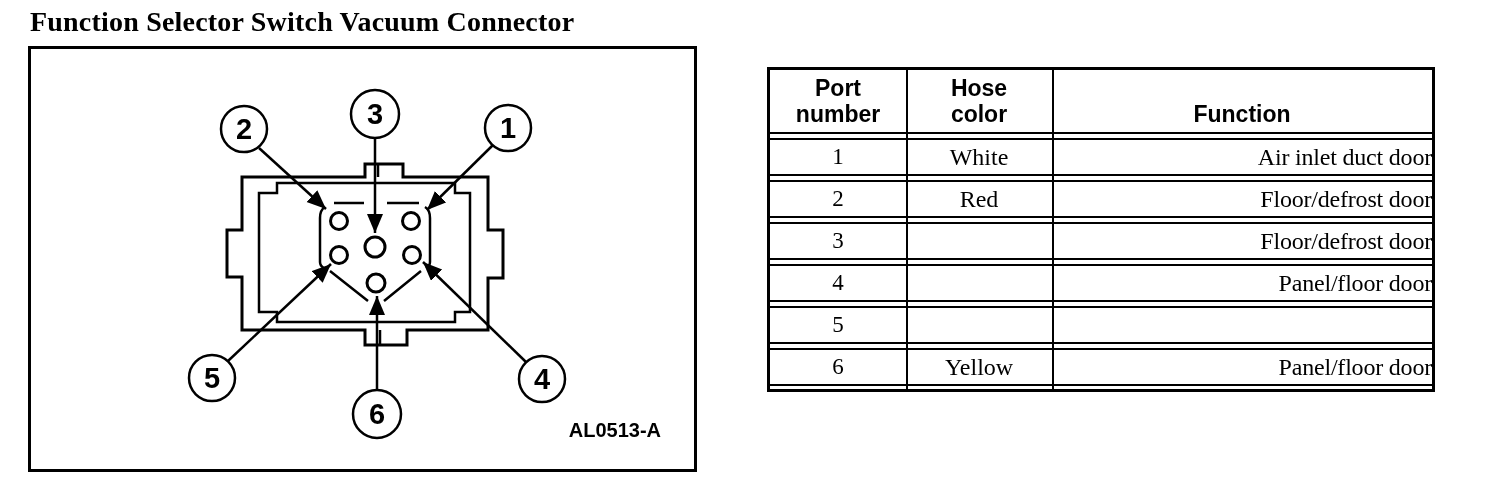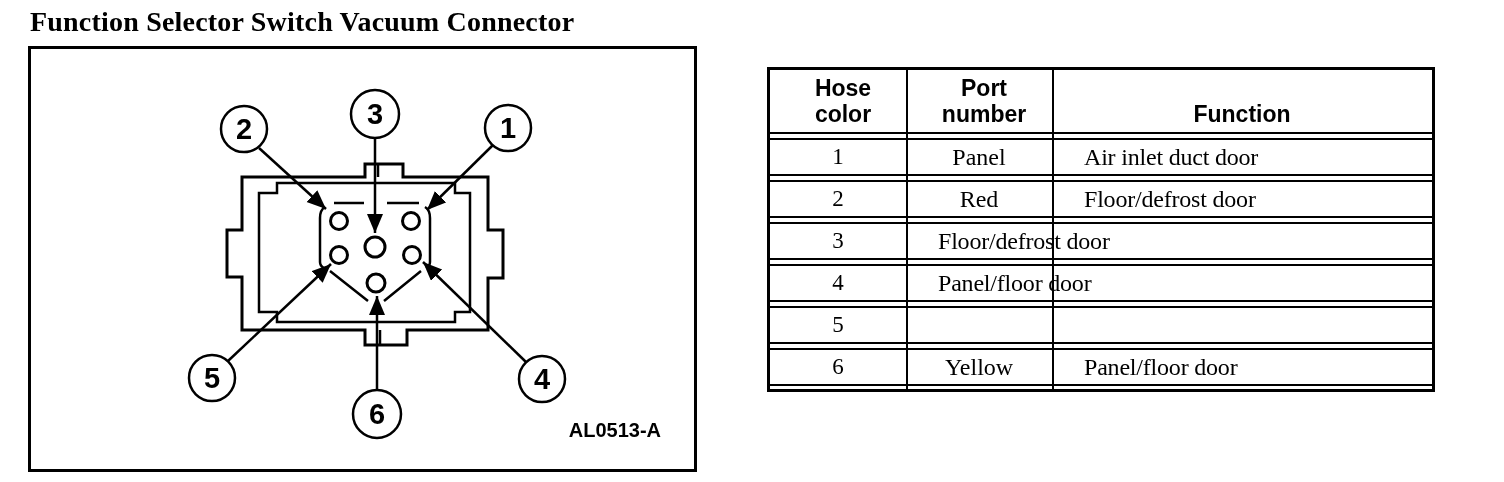--- a/index.html
+++ b/index.html
@@ -71,21 +71,21 @@
     border-top:2px solid #000;
     border-bottom:2px solid #000;
     box-sizing:border-box;
     align-items:center;
     font-family:"Liberation Serif", serif;
     font-size:24px;
   }
   .td { box-sizing:border-box; }
   .td.c1 { width:136px; text-align:center; font-size:23px; }
   .td.c2 { width:146px; text-align:center; }
-  .td.c3 { flex:1; padding-left:32px; text-align:left; letter-spacing:-0.2px; }
+  .td.c3 { flex:1; padding-left:32px; text-align:right; letter-spacing:-0.2px; }
 </style>
 </head>
 <body>
 
 <div class="page-title">Function Selector Switch Vacuum Connector</div>
 
 <div class="diagram-box">
   <svg width="663" height="420" viewBox="31 49 663 420" xmlns="http://www.w3.org/2000/svg">
     <defs>
       <marker id="ah" markerUnits="userSpaceOnUse" markerWidth="22" markerHeight="18" refX="19" refY="8" orient="auto">
@@ -150,30 +150,30 @@
 
     <text x="661" y="437" text-anchor="end" font-family="Liberation Sans, sans-serif" font-weight="bold" font-size="20" fill="#000">AL0513-A</text>
   </svg>
 </div>
 
 <div class="vtable">
   <div class="vline v1"></div>
   <div class="vline v2"></div>
 
   <div class="thead">
+    <div class="th c1">Port
+number</div>
     <div class="th c2">Hose
 color</div>
-    <div class="th c1">Port
-number</div>
     <div class="th c3">Function</div>
   </div>
 
   <div class="trow">
     <div class="td c1">1</div>
-    <div class="td c2">Panel</div>
+    <div class="td c2">White</div>
     <div class="td c3">Air inlet duct door</div>
   </div>
   <div class="trow">
     <div class="td c1">2</div>
     <div class="td c2">Red</div>
     <div class="td c3">Floor/defrost door</div>
   </div>
   <div class="trow">
     <div class="td c1">3</div>
     <div class="td c3">Floor/defrost door</div>

